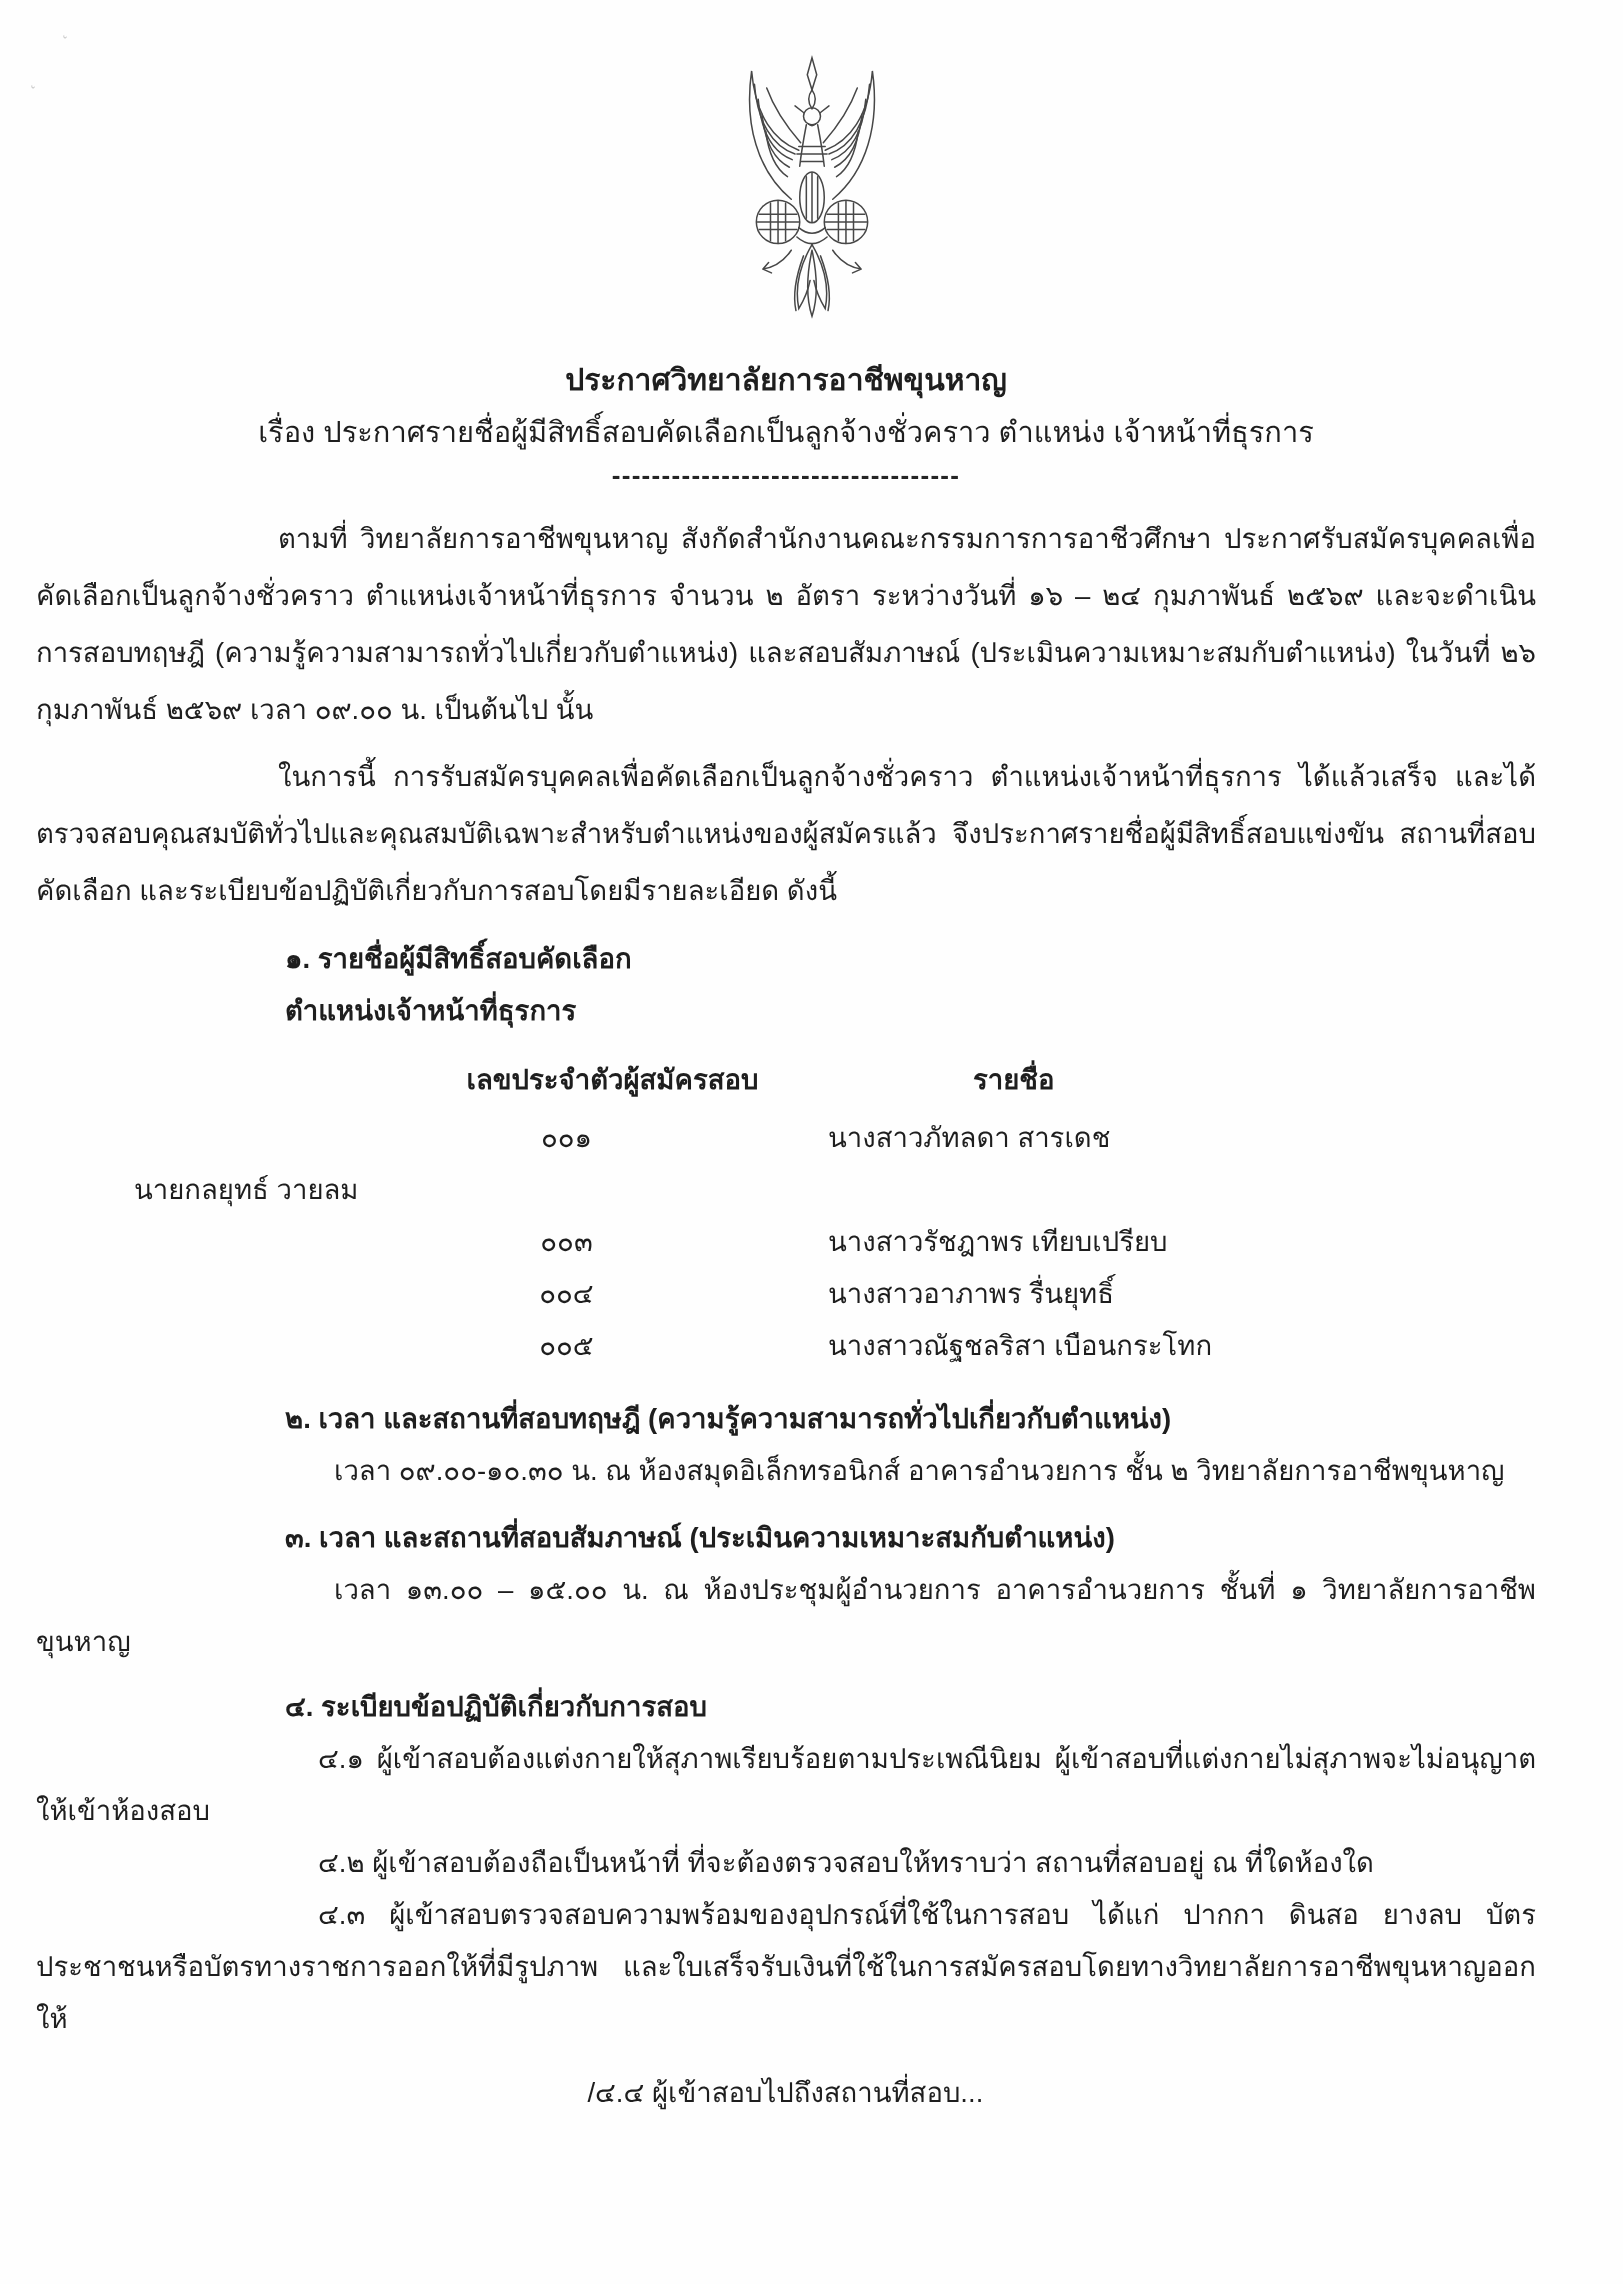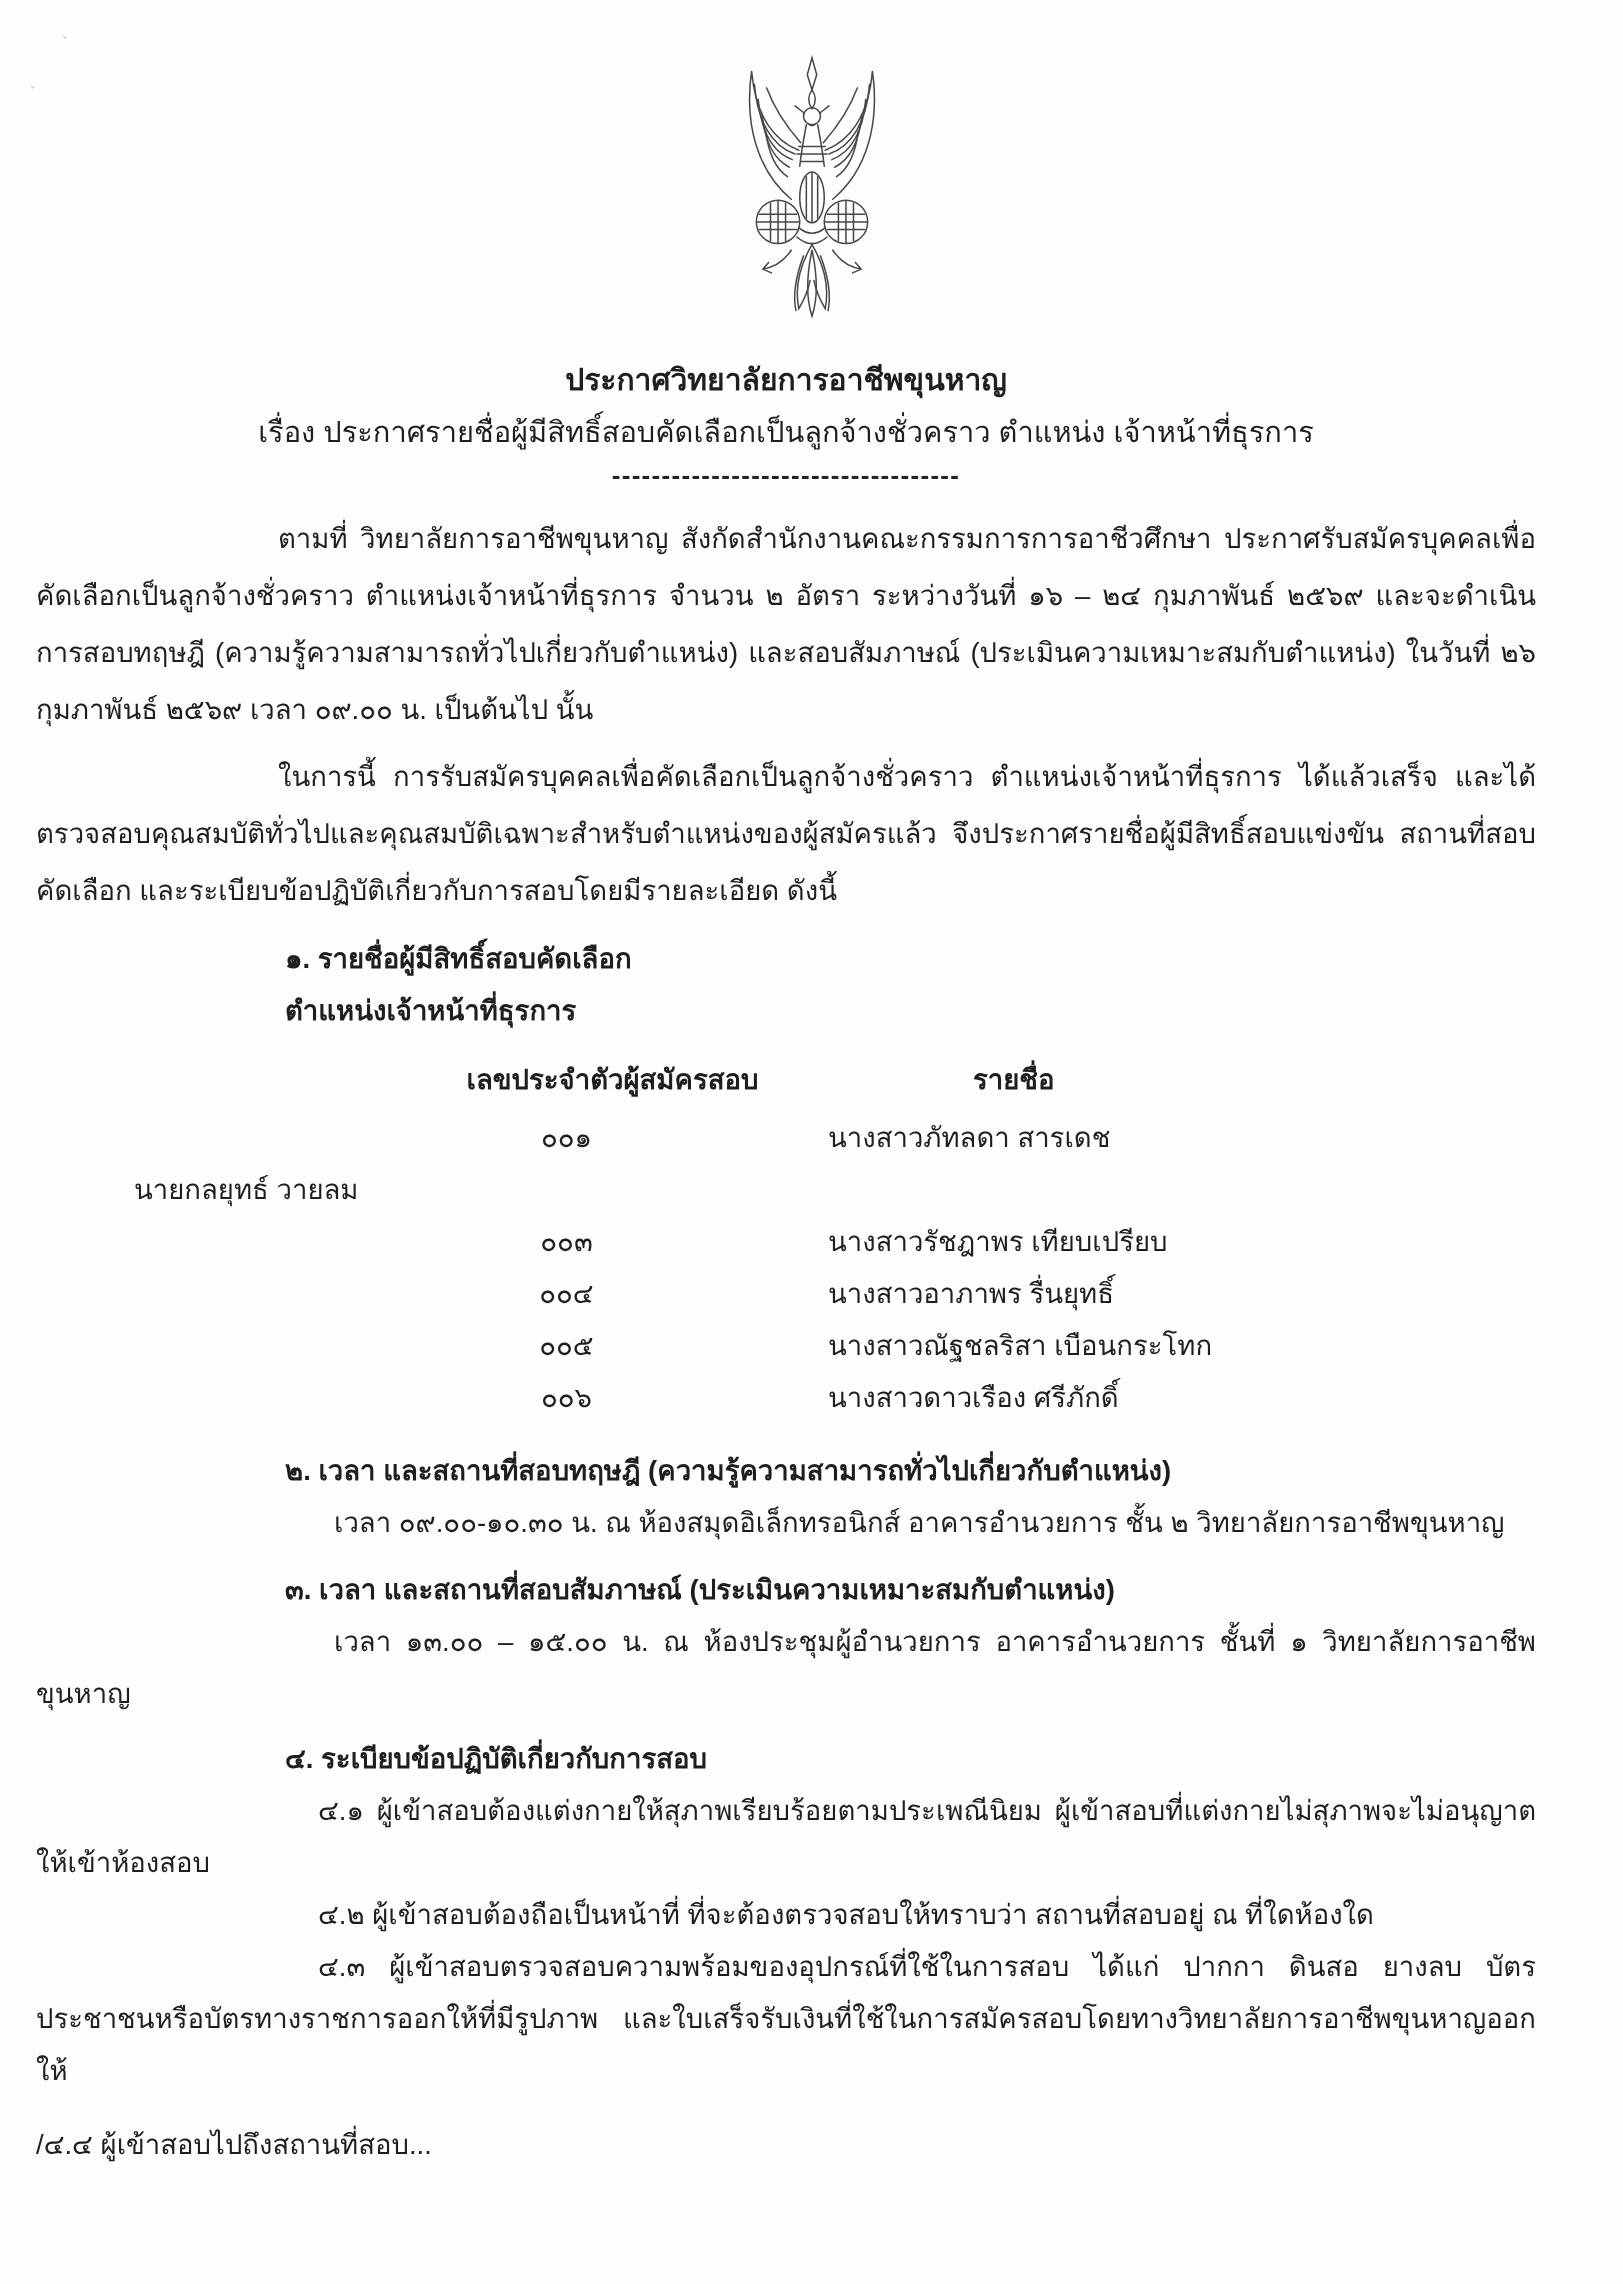--- a/index.html
+++ b/index.html
@@ -61,21 +61,21 @@
   .sec-body{
     font-size:27.5px;line-height:52px;text-align:justify;margin:0;
     text-indent:298px;
   }
   .sub-items{margin:0;}
   .sub-item{
     font-size:27.5px;line-height:52px;text-align:justify;margin:0;
     text-indent:282px;
   }
   .footer-note{
-    font-size:27.5px;line-height:52px;text-align:left;margin:22px 0 0;
+    font-size:27.5px;line-height:52px;text-align:center;margin:22px 0 0;
     padding-right:1.3px;
   }
 </style>
 </head>
 <body>
 
 <div class="page">
 
   <span class="scan-artifact artifact-1">˛</span>
   <span class="scan-artifact artifact-2">˛</span>
@@ -150,24 +150,20 @@
         <span class="c-name">นางสาวรัชฎาพร เทียบเปรียบ</span>
       </div>
         <div class="cand-row">
         <span class="c-no">๐๐๔</span>
         <span class="c-name">นางสาวอาภาพร รื่นยุทธิ์</span>
       </div>
         <div class="cand-row">
         <span class="c-no">๐๐๕</span>
         <span class="c-name">นางสาวณัฐชลริสา เบือนกระโทก</span>
       </div>
-        <div class="cand-row">
-        <span class="c-no">๐๐๖</span>
-        <span class="c-name">นางสาวดาวเรือง ศรีภักดิ์</span>
-      </div>
       </div>
 
     <p class="section-heading sec-heading-2">๒. เวลา และสถานที่สอบทฤษฎี (ความรู้ความสามารถทั่วไปเกี่ยวกับตำแหน่ง)</p>
     <p class="sec-body">เวลา ๐๙.๐๐-๑๐.๓๐ น. ณ ห้องสมุดอิเล็กทรอนิกส์ อาคารอำนวยการ ชั้น ๒ วิทยาลัยการอาชีพขุนหาญ</p>
 
     <p class="section-heading sec-heading-3">๓. เวลา และสถานที่สอบสัมภาษณ์ (ประเมินความเหมาะสมกับตำแหน่ง)</p>
     <p class="sec-body">เวลา ๑๓.๐๐ – ๑๕.๐๐ น. ณ ห้องประชุมผู้อำนวยการ อาคารอำนวยการ ชั้นที่ ๑ วิทยาลัยการอาชีพขุนหาญ</p>
 
     <p class="section-heading sec-heading-4">๔. ระเบียบข้อปฏิบัติเกี่ยวกับการสอบ</p>
     <div class="sub-items">

